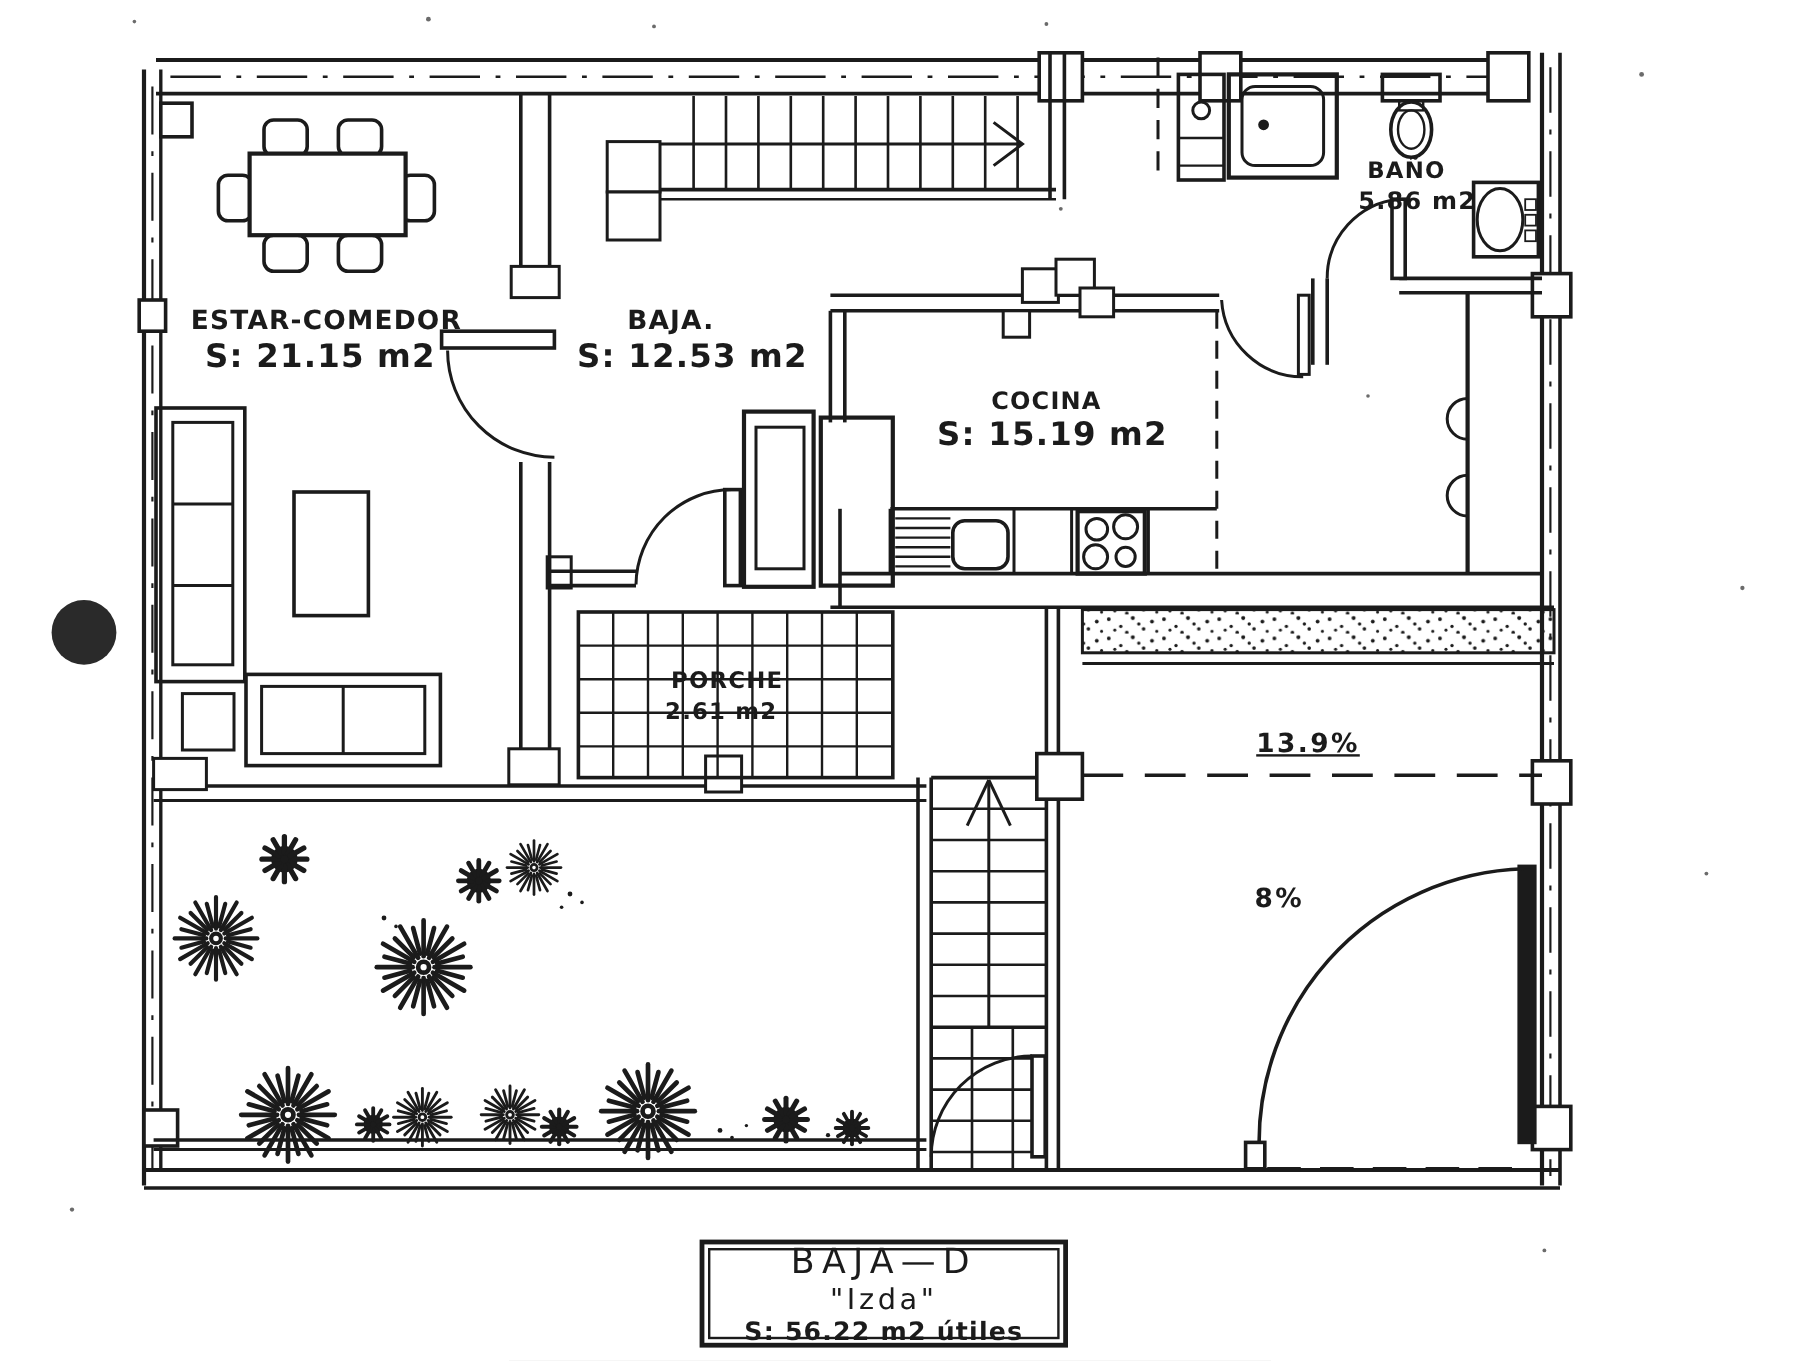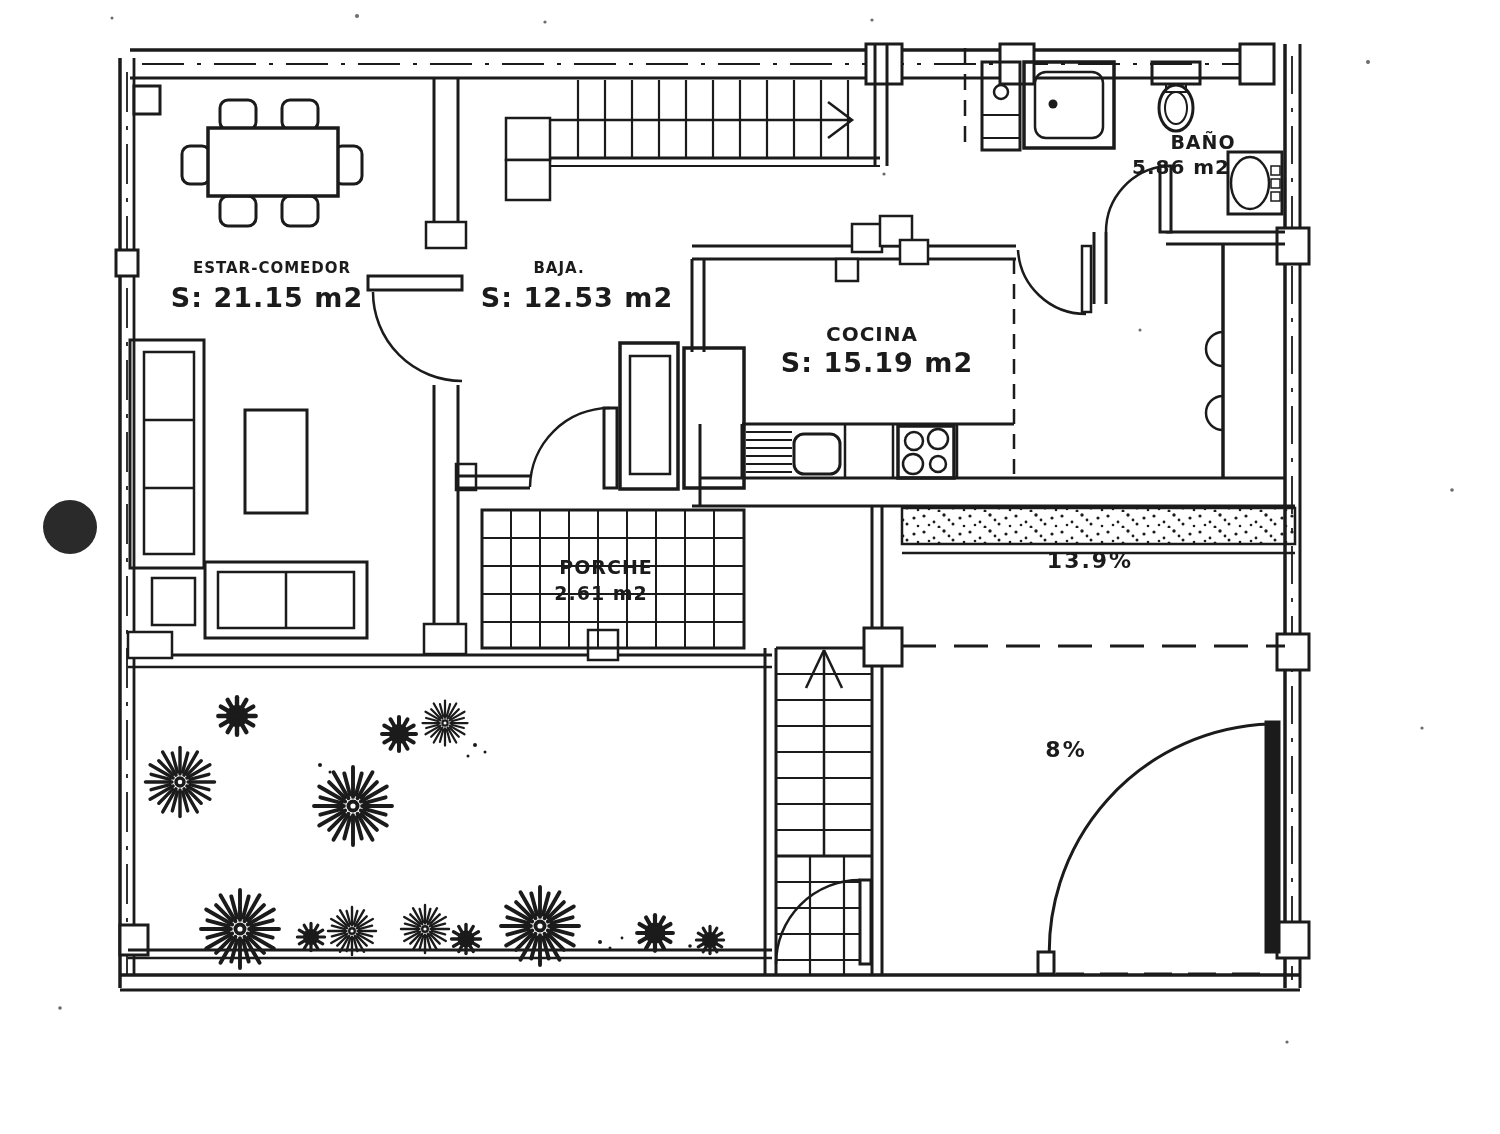--- a/index.html
+++ b/index.html
@@ -5,21 +5,21 @@
   html,body{margin:0;padding:0;background:#e8e8e8;}
   #page{
     position:relative;width:1500px;height:1134px;background:#ffffff;
     font-family:"DejaVu Sans","Liberation Sans",sans-serif;overflow:hidden;
   }
   svg{position:absolute;left:0;top:0;}
   .label{
     position:absolute;transform:translate(-50%,-50%);
     color:#1b1b1b;font-weight:bold;white-space:nowrap;letter-spacing:1px;
   }
-  .room-name{font-size:15px;}
+  .room-name{font-size:22px;}
   .room-area{font-size:27px;}
   .slope{font-size:22px;letter-spacing:2px;}
   .small{font-size:19px;}
   #title-block{
     position:absolute;left:583px;top:1033px;width:307px;height:90px;
     border:4px solid #1b1b1b;box-sizing:border-box;background:#fff;
   }
   #title-inner{
     position:absolute;left:3px;top:3px;right:3px;bottom:3px;
     border:2px solid #1b1b1b;display:flex;flex-direction:column;
@@ -387,23 +387,30 @@
 
   <div class="label room-name" style="left:272px;top:268px;">ESTAR-COMEDOR</div>
   <div class="label room-area" style="left:267px;top:297px;">S: 21.15 m2</div>
 
   <div class="label room-name" style="left:559px;top:268px;">BAJA.</div>
   <div class="label room-area" style="left:577px;top:297px;text-align:right;">S: 12.53 m2</div>
 
   <div class="label room-name" style="left:872px;top:334px;font-size:20px;">COCINA</div>
   <div class="label room-area" style="left:877px;top:362px;">S: 15.19 m2</div>
 
-  <div class="label small" style="left:1172px;top:142px;margin-left:31px;">BAÑO</div>
+  <div class="label small" style="left:1172px;top:142px;">BAÑO</div>
   <div class="label" style="left:1181px;top:167px;font-size:20px;">5.86 m2</div>
 
   <div class="label small" style="left:606px;top:567px;">PORCHE</div>
   <div class="label small" style="left:601px;top:593px;">2.61 m2</div>
 
-  <div class="label slope" style="left:1090px;top:560px;">13.9%</div>
+  <div class="label slope" style="left:1090px;top:620px;text-decoration:underline;">13.9%</div>
   <div class="label slope" style="left:1066px;top:749px;">8%</div>
 
+  <div id="title-block">
+    <div id="title-inner">
+      <div class="tb1">BAJA—D</div>
+      <div class="tb2">"Izda"</div>
+      <div class="tb3">S: 56.22 m2 útiles</div>
+    </div>
+  </div>
 
 </div>
 
 </body></html>

